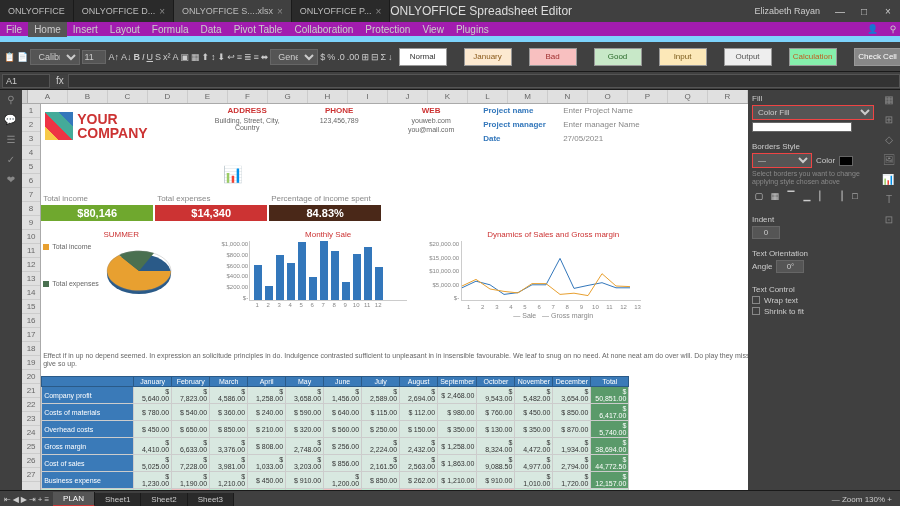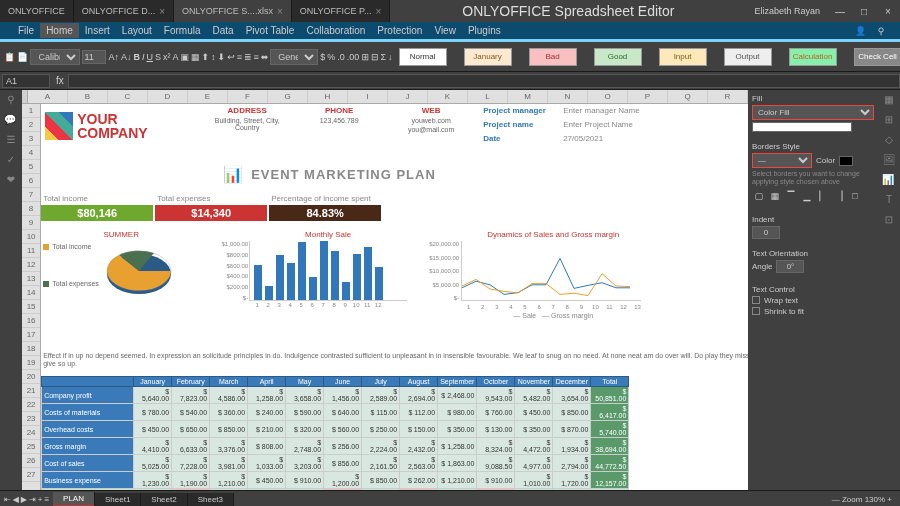--- a/index.html
+++ b/index.html
@@ -2,25 +2,25 @@
 <html><head>
 <meta charset="utf-8">
 <style>
 *{margin:0;padding:0;box-sizing:border-box;font-family:Arial,sans-serif}
 body{background:#333;color:#ccc;font-size:10px;overflow:hidden;width:900px;height:506px}
 .titlebar{height:22px;background:#404040;display:flex;align-items:center}
 .tabs{display:flex;height:22px}
 .tab{padding:2px 8px;background:#2a2a2a;color:#bbb;display:flex;align-items:center;gap:4px;border-right:1px solid #1a1a1a;font-size:9px}
 .tab.active{background:#404040}
 .tab-close{color:#888;font-size:10px}
-.title-center{flex:1;text-align:center;font-size:14px;color:#ddd}
+.title-center{flex:1;font-size:12px;color:#ddd}
 .title-user{padding:0 8px;font-size:9px}
 .win-btns{display:flex}
 .win-btn{width:24px;text-align:center;color:#ccc}
-.menubar{height:20px;background:#0c4a6e;display:flex;align-items:center;padding:0 12px;border-bottom:3px solid #7dd3fc}
+.menubar{height:20px;background:#a21caf;display:flex;align-items:center;padding:0 0;border-bottom:6px solid #7dd3fc}
 .menu-item{padding:2px 6px;font-size:10px;color:#ccc}
 .menu-item.active{background:#555}
 .toolbar{height:30px;background:#404040;display:flex;align-items:center;padding:2px 4px;gap:2px;border-bottom:1px solid #1a1a1a}
 .font-select{background:#555;color:#ccc;border:1px solid #666;font-size:9px;padding:1px 3px;width:50px}
 .font-size{background:#555;color:#ccc;border:1px solid #666;width:24px;font-size:9px;padding:1px}
 .tb-btn{width:14px;height:14px;color:#ccc;font-size:9px;text-align:center;line-height:14px}
 .num-fmt{background:#555;color:#ccc;border:1px solid #666;font-size:9px;padding:1px 3px;width:48px}
 .style-cell{height:18px;width:48px;font-size:8px;display:flex;align-items:center;justify-content:center;border:1px solid #999}
 .formulabar{height:18px;background:#404040;display:flex;align-items:center;border-bottom:1px solid #1a1a1a}
 .name-box{width:48px;background:#333;color:#ccc;border:1px solid #555;font-size:9px;padding:1px 3px;margin:0 2px}
@@ -271,35 +271,34 @@
               <div class="info-val">123,456,789</div>
             </div>
           <div class="info-col">
               <div class="info-hdr">WEB</div>
               <div class="info-val">youweb.com</div>
               <div class="info-val">you@mail.com</div>
             </div>
         </div>
         <div class="proj-box">
           <div class="proj-row">
+              <div class="proj-lbl">Project name</div>
+              <div class="proj-val">Enter Project Name</div>
+            </div>
+          <div class="proj-row">
               <div class="proj-lbl">Project manager</div>
               <div class="proj-val">Enter manager Name</div>
-            </div>
-          <div class="proj-row">
-              <div class="proj-lbl">Project name</div>
-              <div class="proj-val">Enter Project Name</div>
             </div>
           <div class="proj-row">
               <div class="proj-lbl">Date</div>
               <div class="proj-val">27/05/2021</div>
             </div>
         </div>
         <div class="event-title">
           <div class="event-icon">📊</div>
-          <div class="event-text">EVENT MARKETING PLAN</div>
         </div>
         <div class="metrics" id="metrics">
             <div class="metric">
               <div class="metric-lbl">Total income</div>
               <div class="metric-val" style="background:#6fa82e">$80,146</div>
             </div>
             <div class="metric">
               <div class="metric-lbl">Total expenses</div>
               <div class="metric-val" style="background:#c33">$14,340</div>
             </div>

